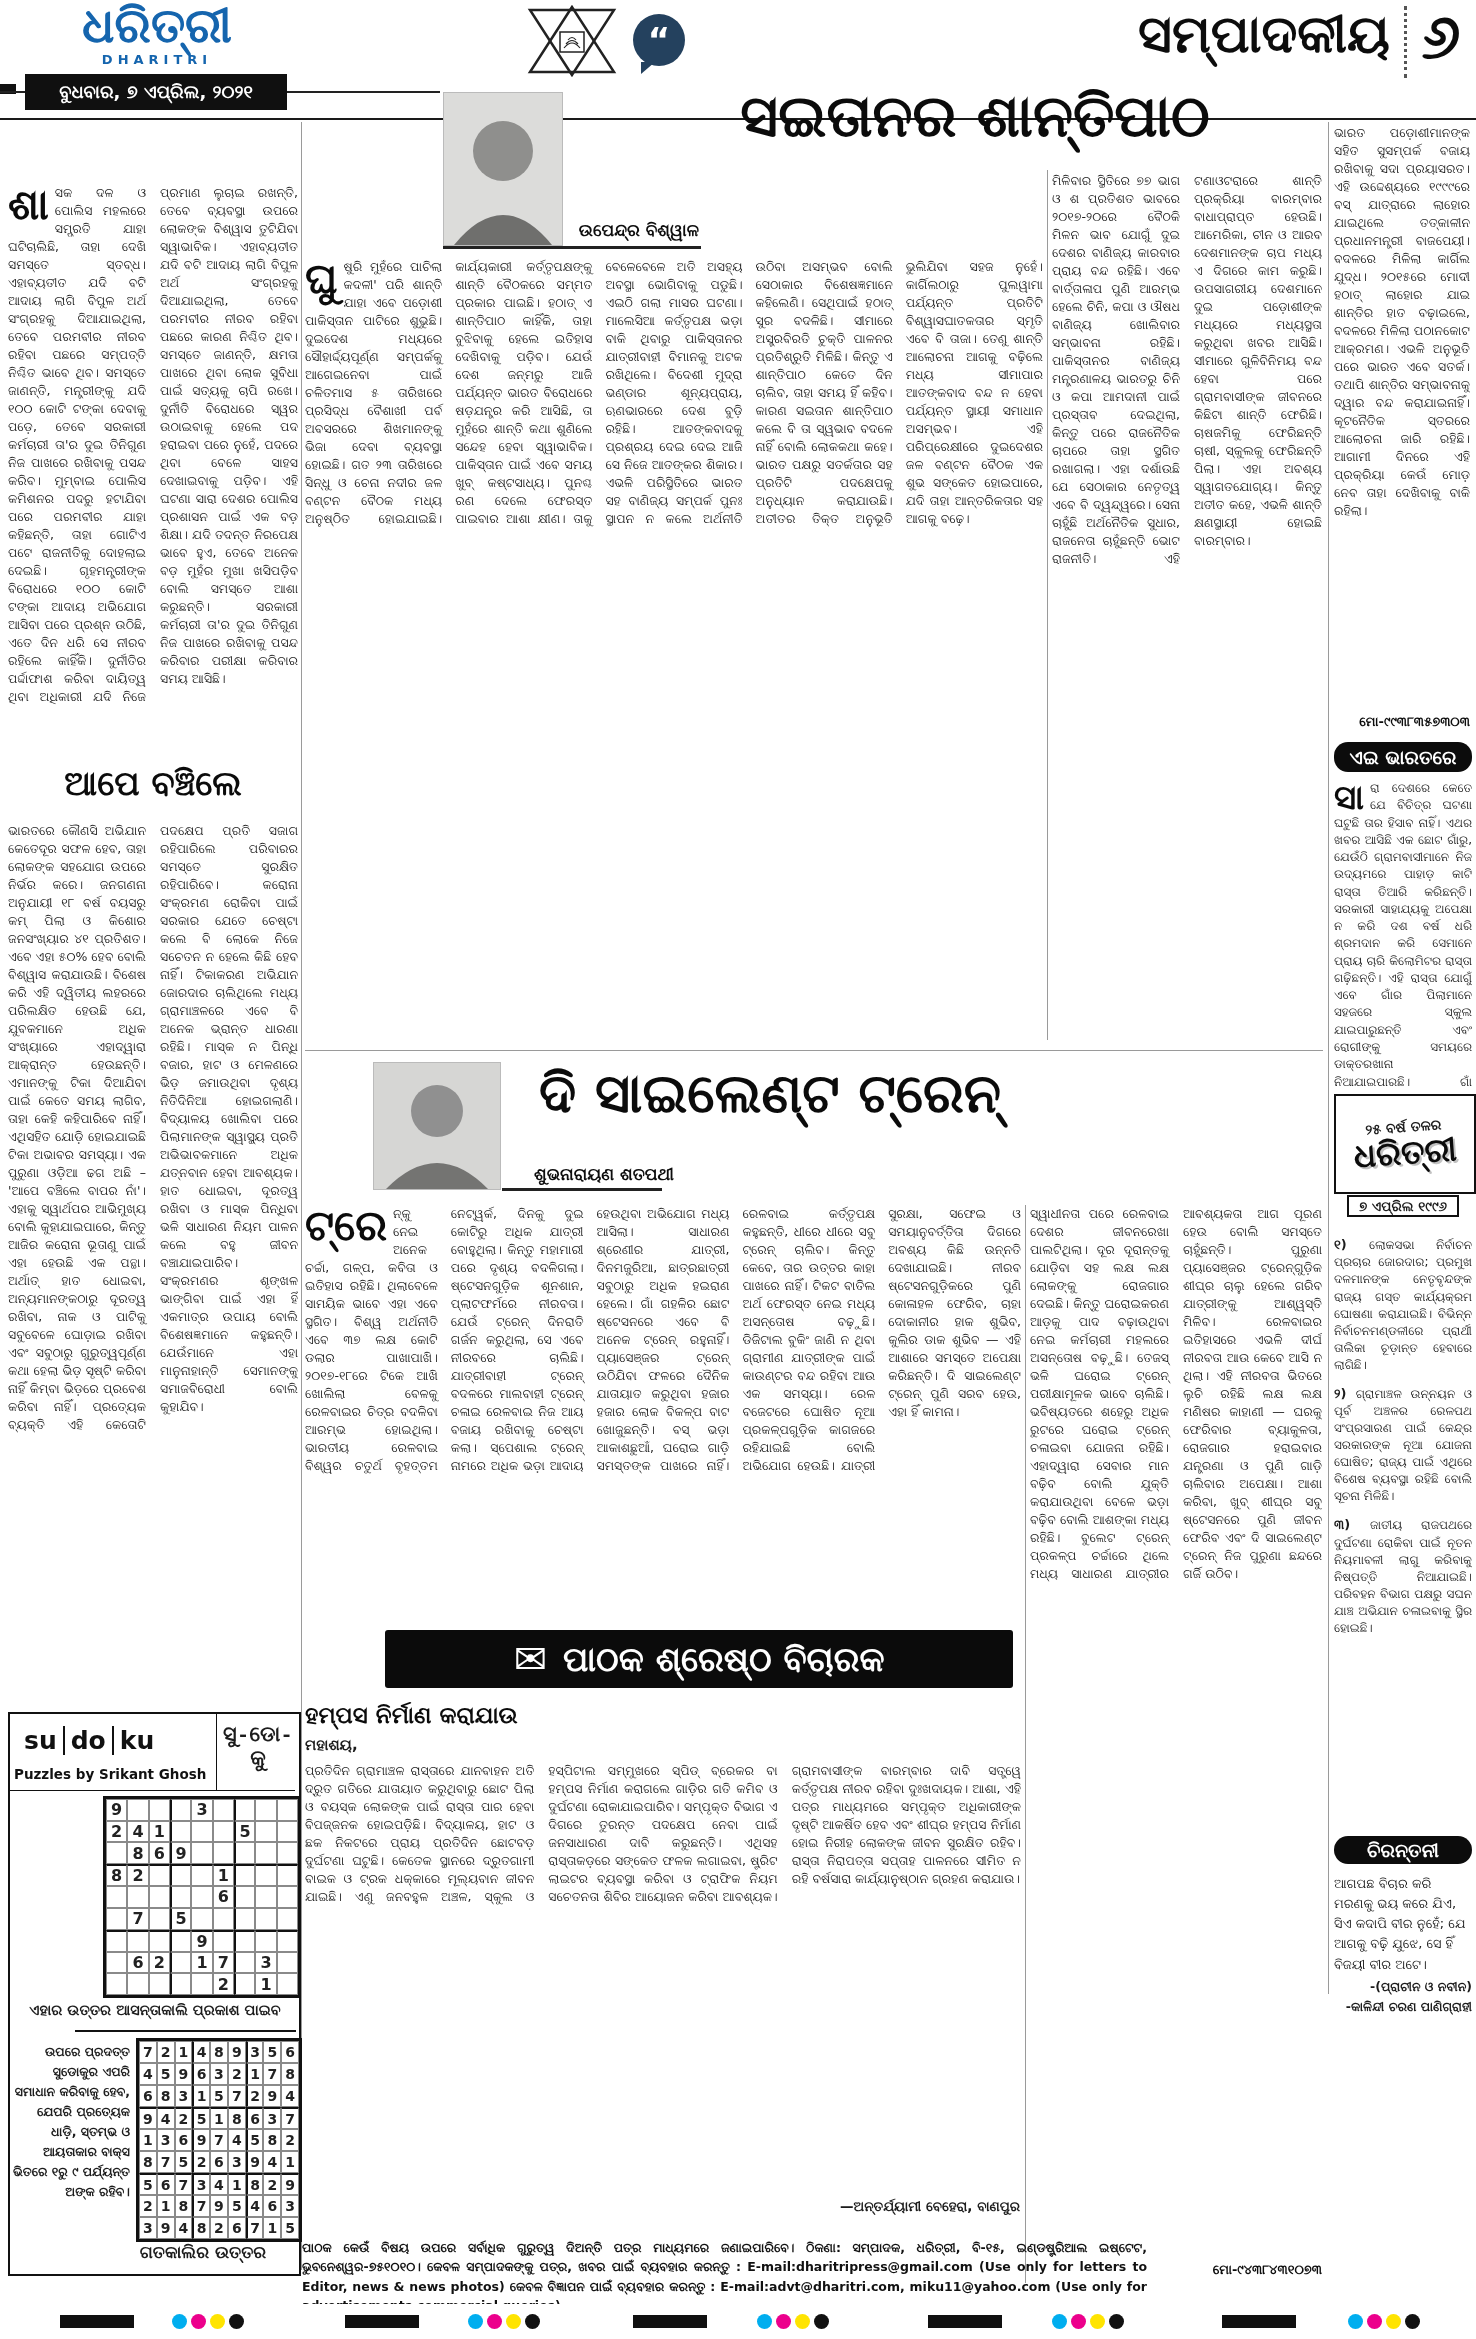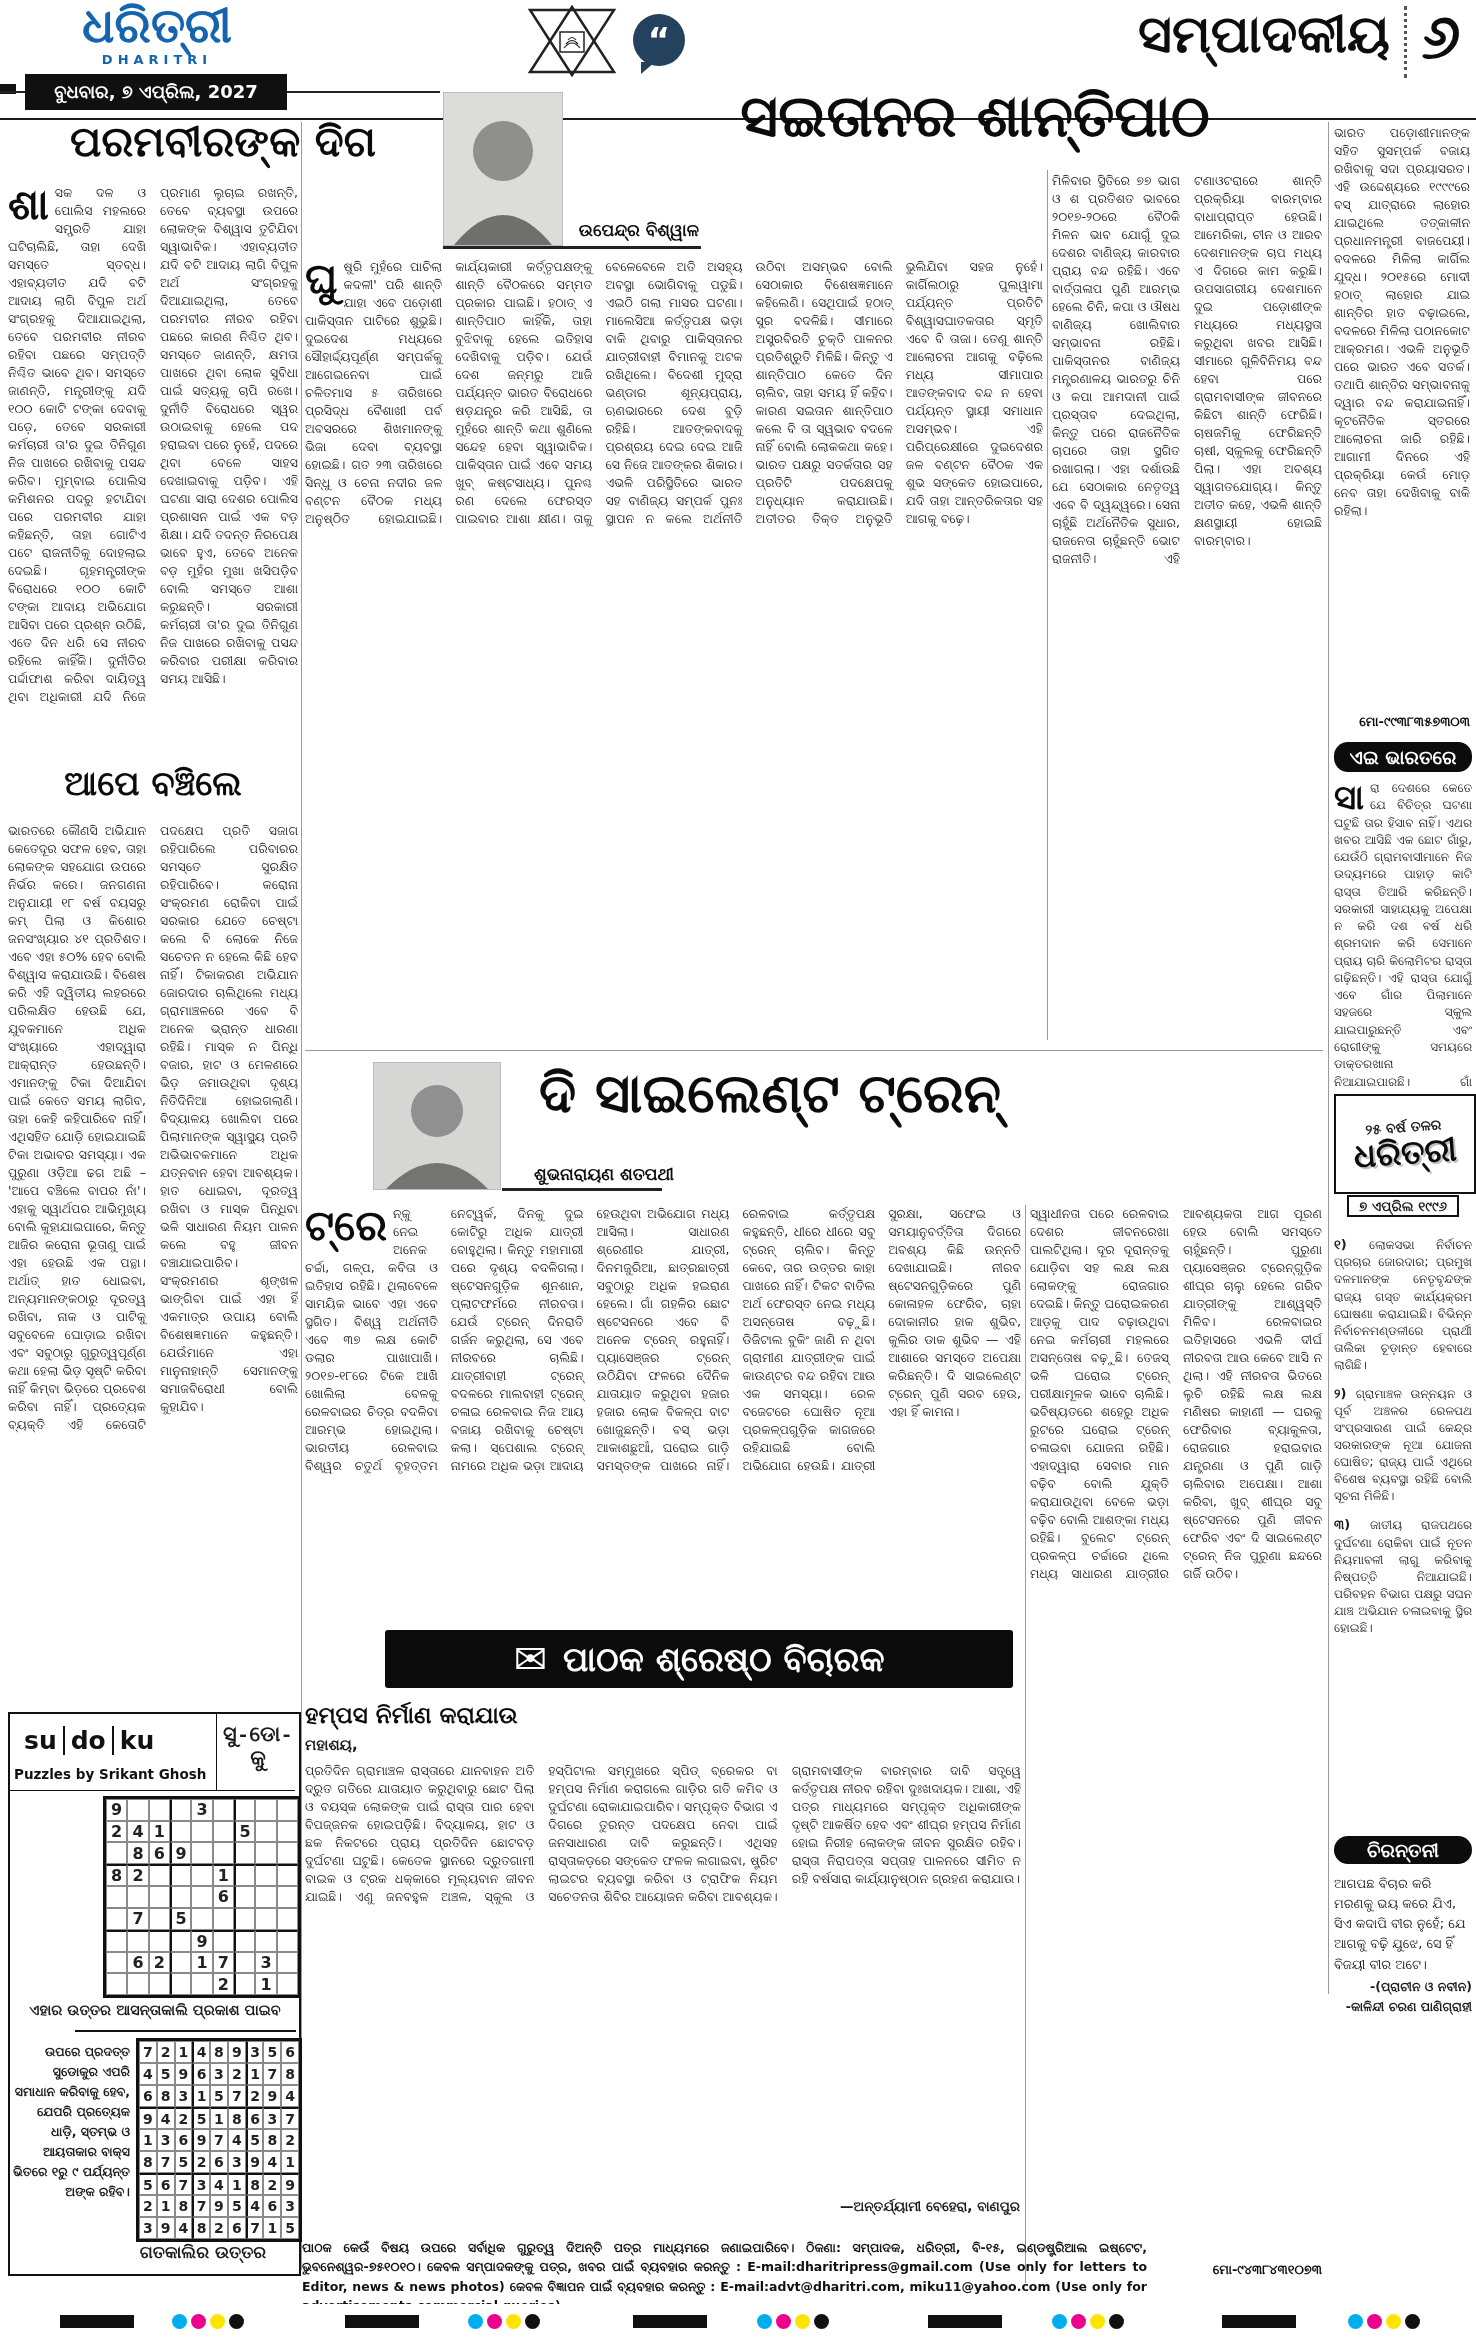--- a/index.html
+++ b/index.html
@@ -102,21 +102,21 @@
 
 <div class="page">
 
   <div class="abs edge-tick"></div>
 
   <div class="abs logo-odia">ଧରିତ୍ରୀ</div>
   <div class="abs logo-latin">DHARITRI</div>
 
   <div class="abs date-line"></div>
   <div class="abs date-bar">
-    <span>ବୁଧବାର, ୭ ଏପ୍ରିଲ, 2027</span>
+    <span>ବୁଧବାର, ୭ ଏପ୍ରିଲ, ୨୦୨୧</span>
   </div>
 
   <div class="abs star-symbol">
     <svg width="104" height="74" viewBox="0 0 104 74">
       <polygon points="52,3 10,68 94,68" fill="none" stroke="#222" stroke-width="2.5"></polygon>
       <polygon points="52,71 10,6 94,6" fill="none" stroke="#222" stroke-width="2.5"></polygon>
       <rect x="40" y="28" width="24" height="20" fill="none" stroke="#222" stroke-width="1.5"></rect>
       <path d="M44 44 q8 -10 16 0 M46 40 q6 -7 12 0 M48 36 q4 -5 8 0" fill="none" stroke="#222" stroke-width="1.2"></path>
     </svg>
   </div>
@@ -127,21 +127,20 @@
   <div class="abs dotted-sep"></div>
   <div class="abs page-number">୬</div>
   <div class="abs header-rule"></div>
 
   <div class="abs vrule" style="left:301px;top:122px;height:2148px;"></div>
   <div class="abs vrule" style="left:1047px;top:170px;height:870px;"></div>
   <div class="abs vrule" style="left:1025px;top:1205px;height:1078px;"></div>
   <div class="abs vrule" style="left:1328px;top:122px;height:1872px;"></div>
   <div class="abs hrule" style="left:305px;top:1050px;width:1018px;"></div>
 
-  <div class="abs headline" style="left:8px;top:120px;width:430px;font-size:42px;">ପରମବୀରଙ୍କ ଦିଗ</div>
   <div class="abs body-text cols-2" style="left:8px;top:184px;width:290px;height:574px;">
     <span class="dropcap">ଶା</span><span>ସକ ଦଳ ଓ ପୋଲିସ ମହଲରେ ସମ୍ପ୍ରତି ଯାହା ଘଟିଚାଲିଛି, ତାହା ଦେଖି ସମସ୍ତେ ସ୍ତବ୍ଧ। ଏହାବ୍ୟତୀତ ଯଦି ବଟି ଆଦାୟ ଲାଗି ବିପୁଳ ଅର୍ଥ ସଂଗ୍ରହକୁ ଦିଆଯାଇଥିଲା, ତେବେ ପରମବୀର ନୀରବ ରହିବା ପଛରେ ସମ୍ପତ୍ତି ନିଶ୍ଚିତ ଭାବେ ଥିବ। ସମସ୍ତେ ଜାଣନ୍ତି, ମନ୍ତ୍ରୀଙ୍କୁ ଯଦି ୧୦୦ କୋଟି ଟଙ୍କା ଦେବାକୁ ପଡ଼େ, ତେବେ ସରକାରୀ କର୍ମଚାରୀ ତା'ର ଦୁଇ ତିନିଗୁଣ ନିଜ ପାଖରେ ରଖିବାକୁ ପସନ୍ଦ କରିବ। ମୁମ୍ବାଇ ପୋଲିସ କମିଶନର ପଦରୁ ହଟାଯିବା ପରେ ପରମବୀର ଯାହା କହିଛନ୍ତି, ତାହା ଗୋଟିଏ ପଟେ ରାଜନୀତିକୁ ଦୋହଲାଇ ଦେଇଛି। ଗୃହମନ୍ତ୍ରୀଙ୍କ ବିରୋଧରେ ୧୦୦ କୋଟି ଟଙ୍କା ଆଦାୟ ଅଭିଯୋଗ ଆସିବା ପରେ ପ୍ରଶ୍ନ ଉଠିଛି, ଏତେ ଦିନ ଧରି ସେ ନୀରବ ରହିଲେ କାହିଁକି। ଦୁର୍ନୀତିର ପର୍ଦ୍ଦାଫାଶ କରିବା ଦାୟିତ୍ୱ ଥିବା ଅଧିକାରୀ ଯଦି ନିଜେ ପ୍ରମାଣ ଲୁଚାଇ ରଖନ୍ତି, ତେବେ ବ୍ୟବସ୍ଥା ଉପରେ ଲୋକଙ୍କ ବିଶ୍ୱାସ ତୁଟିଯିବା ସ୍ୱାଭାବିକ। ଏହାବ୍ୟତୀତ ଯଦି ବଟି ଆଦାୟ ଲାଗି ବିପୁଳ ଅର୍ଥ ସଂଗ୍ରହକୁ ଦିଆଯାଇଥିଲା, ତେବେ ପରମବୀର ନୀରବ ରହିବା ପଛରେ କାରଣ ନିଶ୍ଚିତ ଥିବ। ସମସ୍ତେ ଜାଣନ୍ତି, କ୍ଷମତା ପାଖରେ ଥିବା ଲୋକ ସୁବିଧା ପାଇଁ ସତ୍ୟକୁ ଚାପି ରଖେ। ଦୁର୍ନୀତି ବିରୋଧରେ ସ୍ୱର ଉଠାଇବାକୁ ହେଲେ ପଦ ହରାଇବା ପରେ ନୁହେଁ, ପଦରେ ଥିବା ବେଳେ ସାହସ ଦେଖାଇବାକୁ ପଡ଼ିବ। ଏହି ଘଟଣା ସାରା ଦେଶର ପୋଲିସ ପ୍ରଶାସନ ପାଇଁ ଏକ ବଡ଼ ଶିକ୍ଷା। ଯଦି ତଦନ୍ତ ନିରପେକ୍ଷ ଭାବେ ହୁଏ, ତେବେ ଅନେକ ବଡ଼ ମୁହଁର ମୁଖା ଖସିପଡ଼ିବ ବୋଲି ସମସ୍ତେ ଆଶା କରୁଛନ୍ତି। ସରକାରୀ କର୍ମଚାରୀ ତା'ର ଦୁଇ ତିନିଗୁଣ ନିଜ ପାଖରେ ରଖିବାକୁ ପସନ୍ଦ କରିବାର ପରୀକ୍ଷା କରିବାର ସମୟ ଆସିଛି।</span>
   </div>
 
   <div class="abs headline" style="left:8px;top:766px;width:290px;font-size:34px;">ଆପେ ବଞ୍ଚିଲେ</div>
   <div class="abs body-text cols-2" style="left:8px;top:822px;width:290px;height:878px;">
     <span>ଭାରତରେ କୌଣସି ଅଭିଯାନ କେତେଦୂର ସଫଳ ହେବ, ତାହା ଲୋକଙ୍କ ସହଯୋଗ ଉପରେ ନିର୍ଭର କରେ। ଜନଗଣନା ଅନୁଯାୟୀ ୧୮ ବର୍ଷ ବୟସରୁ କମ୍ ପିଲା ଓ କିଶୋର ଜନସଂଖ୍ୟାର ୪୧ ପ୍ରତିଶତ। ଏବେ ଏହା ୫୦% ହେବ ବୋଲି ବିଶ୍ୱାସ କରାଯାଉଛି। ବିଶେଷ କରି ଏହି ଦ୍ୱିତୀୟ ଲହରରେ ପରିଲକ୍ଷିତ ହେଉଛି ଯେ, ଯୁବକମାନେ ଅଧିକ ସଂଖ୍ୟାରେ ଏହାଦ୍ୱାରା ଆକ୍ରାନ୍ତ ହେଉଛନ୍ତି। ଏମାନଙ୍କୁ ଟିକା ଦିଆଯିବା ପାଇଁ କେତେ ସମୟ ଲାଗିବ, ତାହା କେହି କହିପାରିବେ ନାହିଁ। ଏଥିସହିତ ଯୋଡ଼ି ହୋଇଯାଇଛି ଟିକା ଅଭାବର ସମସ୍ୟା। ଏକ ପୁରୁଣା ଓଡ଼ିଆ ଢଗ ଅଛି – 'ଆପେ ବଞ୍ଚିଲେ ବାପର ନାଁ'। ଏହାକୁ ସ୍ୱାର୍ଥପର ଆଭିମୁଖ୍ୟ ବୋଲି କୁହାଯାଇପାରେ, କିନ୍ତୁ ଆଜିର କରୋନା ଭୂତାଣୁ ପାଇଁ ଏହା ହେଉଛି ଏକ ପନ୍ଥା। ଅର୍ଥାତ୍ ହାତ ଧୋଇବା, ଅନ୍ୟମାନଙ୍କଠାରୁ ଦୂରତ୍ୱ ରଖିବା, ନାକ ଓ ପାଟିକୁ ସବୁବେଳେ ଘୋଡ଼ାଇ ରଖିବା ଏବଂ ସବୁଠାରୁ ଗୁରୁତ୍ୱପୂର୍ଣ୍ଣ କଥା ହେଲା ଭିଡ଼ ସୃଷ୍ଟି କରିବା ନାହିଁ କିମ୍ବା ଭିଡ଼ରେ ପ୍ରବେଶ କରିବା ନାହିଁ। ପ୍ରତ୍ୟେକ ବ୍ୟକ୍ତି ଏହି କେତୋଟି ପଦକ୍ଷେପ ପ୍ରତି ସଜାଗ ରହିପାରିଲେ ପରିବାରର ସମସ୍ତେ ସୁରକ୍ଷିତ ରହିପାରିବେ। କରୋନା ସଂକ୍ରମଣ ରୋକିବା ପାଇଁ ସରକାର ଯେତେ ଚେଷ୍ଟା କଲେ ବି ଲୋକେ ନିଜେ ସଚେତନ ନ ହେଲେ କିଛି ହେବ ନାହିଁ। ଟିକାକରଣ ଅଭିଯାନ ଜୋରଦାର ଚାଲିଥିଲେ ମଧ୍ୟ ଗ୍ରାମାଞ୍ଚଳରେ ଏବେ ବି ଅନେକ ଭ୍ରାନ୍ତ ଧାରଣା ରହିଛି। ମାସ୍କ ନ ପିନ୍ଧି ବଜାର, ହାଟ ଓ ମେଳଣରେ ଭିଡ଼ ଜମାଉଥିବା ଦୃଶ୍ୟ ନିତିଦିନିଆ ହୋଇଗଲାଣି। ବିଦ୍ୟାଳୟ ଖୋଲିବା ପରେ ପିଲାମାନଙ୍କ ସ୍ୱାସ୍ଥ୍ୟ ପ୍ରତି ଅଭିଭାବକମାନେ ଅଧିକ ଯତ୍ନବାନ ହେବା ଆବଶ୍ୟକ। ହାତ ଧୋଇବା, ଦୂରତ୍ୱ ରଖିବା ଓ ମାସ୍କ ପିନ୍ଧିବା ଭଳି ସାଧାରଣ ନିୟମ ପାଳନ କଲେ ବହୁ ଜୀବନ ବଞ୍ଚାଯାଇପାରିବ। ସଂକ୍ରମଣର ଶୃଙ୍ଖଳ ଭାଙ୍ଗିବା ପାଇଁ ଏହା ହିଁ ଏକମାତ୍ର ଉପାୟ ବୋଲି ବିଶେଷଜ୍ଞମାନେ କହୁଛନ୍ତି। ଯେଉଁମାନେ ଏହା ମାନୁନାହାନ୍ତି ସେମାନଙ୍କୁ ସମାଜବିରୋଧୀ ବୋଲି କୁହାଯିବ।</span>
   </div>
 
   <div class="abs photo" style="left:443px;top:92px;width:118px;height:152px;">

